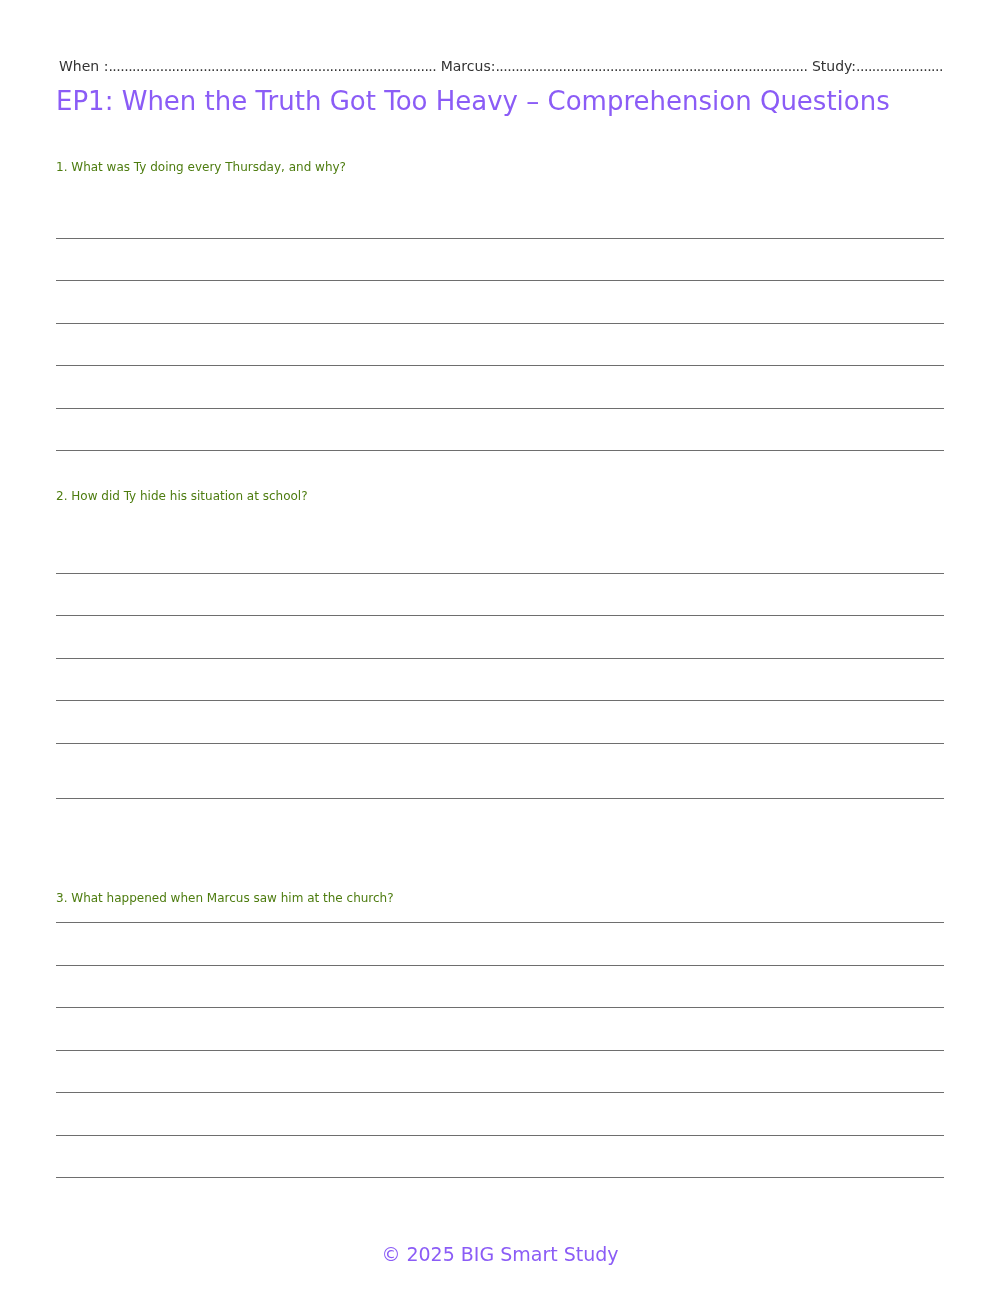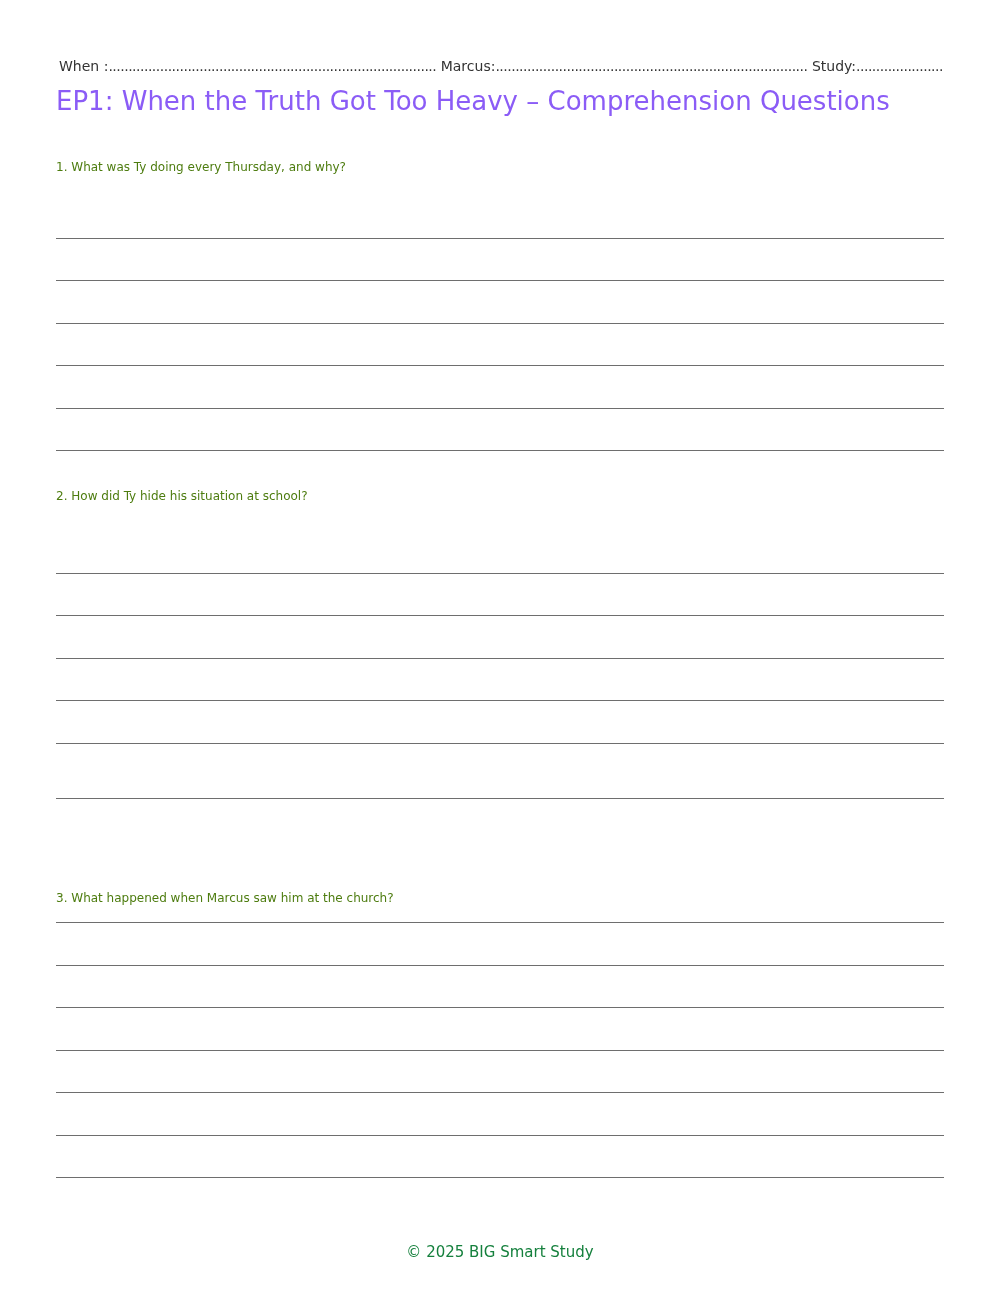--- a/index.html
+++ b/index.html
@@ -1,21 +1,21 @@
 <!DOCTYPE html>
 <html><head>
 <meta charset="utf-8">
 <style>
   html, body { margin: 0; padding: 0; background: #ffffff; }
   body { width: 1000px; height: 1294px; position: relative; font-family: "DejaVu Sans", sans-serif; color: #1a1a1a; overflow: hidden; }
   .header-line { position: absolute; left: 59px; top: 58px; width: 885px; font-size: 14px; color: #333; white-space: nowrap; overflow: hidden; letter-spacing: 0; }
   .title { position: absolute; left: 56px; top: 86px; font-size: 26px; color: #8b5cf6; white-space: nowrap; }
   .question { position: absolute; left: 56px; font-size: 12px; color: #4d7c0f; white-space: nowrap; }
   .rule { position: absolute; left: 56px; width: 888px; height: 0; border-top: 1.5px solid #6e6e6e; }
-  .footer { position: absolute; top: 1243px; left: 0; width: 1000px; text-align: center; font-size: 15px; color: #15803d; }
+  .footer { position: absolute; top: 1243px; left: 0; width: 1000px; text-align: center; font-size: 19px; color: #8b5cf6; }
   .dots { letter-spacing: -0.5px; }
 </style>
 </head>
 <body>
 
 <div class="header-line">
   <span>When :</span><span class="dots">...................................................................................</span>
   <span>Marcus:</span><span class="dots">...............................................................................</span>
   <span>Study:</span><span class="dots">......................................................</span>
 </div>

